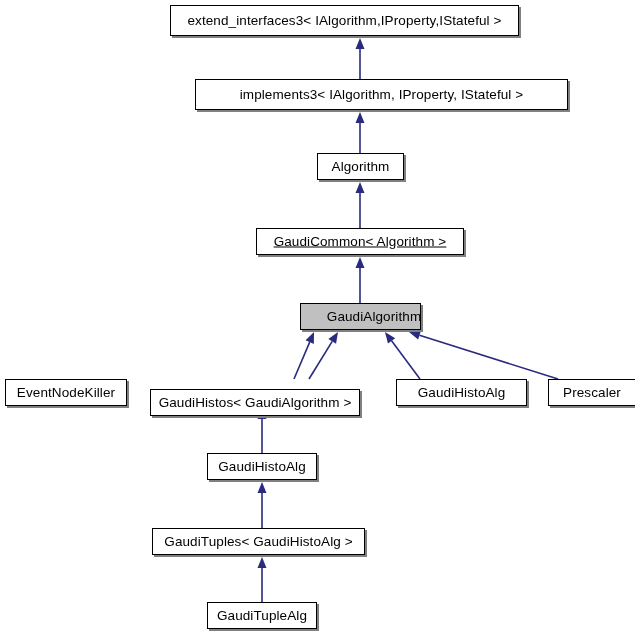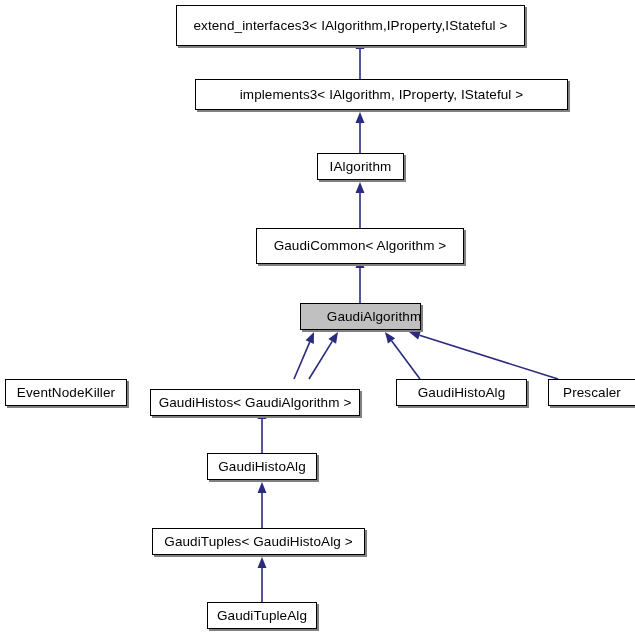--- a/index.html
+++ b/index.html
@@ -93,30 +93,30 @@
       <g>
         <line x1="262" y1="528" x2="262" y2="493" stroke="#2a2a7f" stroke-width="1.6"></line>
         <polygon points="262,482 266.5,493 257.5,493" fill="#2a2a7f"></polygon>
       </g>
       <g>
         <line x1="262" y1="602" x2="262" y2="568" stroke="#2a2a7f" stroke-width="1.6"></line>
         <polygon points="262,557 266.5,568 257.5,568" fill="#2a2a7f"></polygon>
       </g>
     </svg>
   <div id="node-layer">
-      <div class="node" style="left: 176px; top: 5px; width: 349px; height: 41px;">
+      <div class="node" style="left: 170px; top: 5px; width: 349px; height: 31px;">
         <span class="node-label">extend_interfaces3&lt; IAlgorithm,IProperty,IStateful &gt;</span>
       </div>
       <div class="node" style="left: 195px; top: 79px; width: 373px; height: 31px;">
         <span class="node-label">implements3&lt; IAlgorithm, IProperty, IStateful &gt;</span>
       </div>
       <div class="node" style="left: 317px; top: 153px; width: 87px; height: 27px;">
-        <span class="node-label">IAlgorithm</span>
+        <span class="node-label">Algorithm</span>
       </div>
-      <div class="node" style="left: 256px; top: 228px; width: 208px; height: 36px;">
+      <div class="node" style="left: 256px; top: 228px; width: 208px; height: 27px; text-decoration: underline;">
         <span class="node-label">GaudiCommon&lt; Algorithm &gt;</span>
       </div>
       <div class="node highlight" style="left: 300px; top: 303px; width: 121px; height: 27px; padding-left: 27px;">
         <span class="node-label">GaudiAlgorithm</span>
       </div>
       <div class="node" style="left: 5px; top: 379px; width: 122px; height: 27px;">
         <span class="node-label">EventNodeKiller</span>
       </div>
       <div class="node" style="left: 150px; top: 389px; width: 210px; height: 27px;">
         <span class="node-label">GaudiHistos&lt; GaudiAlgorithm &gt;</span>

